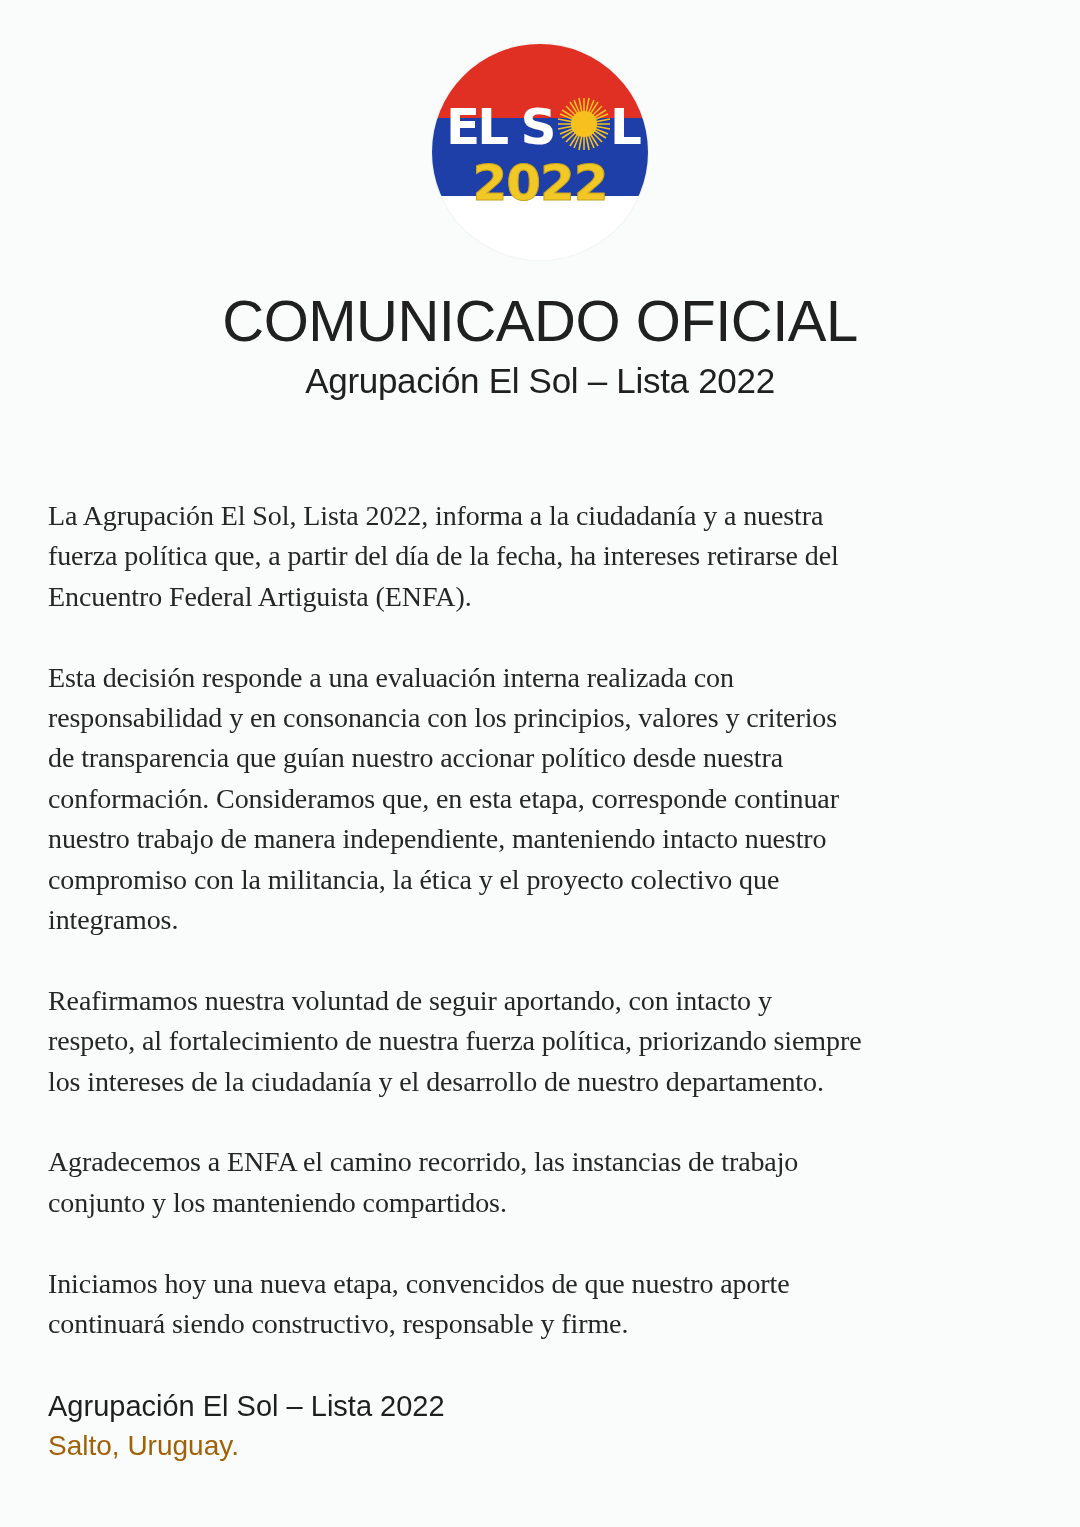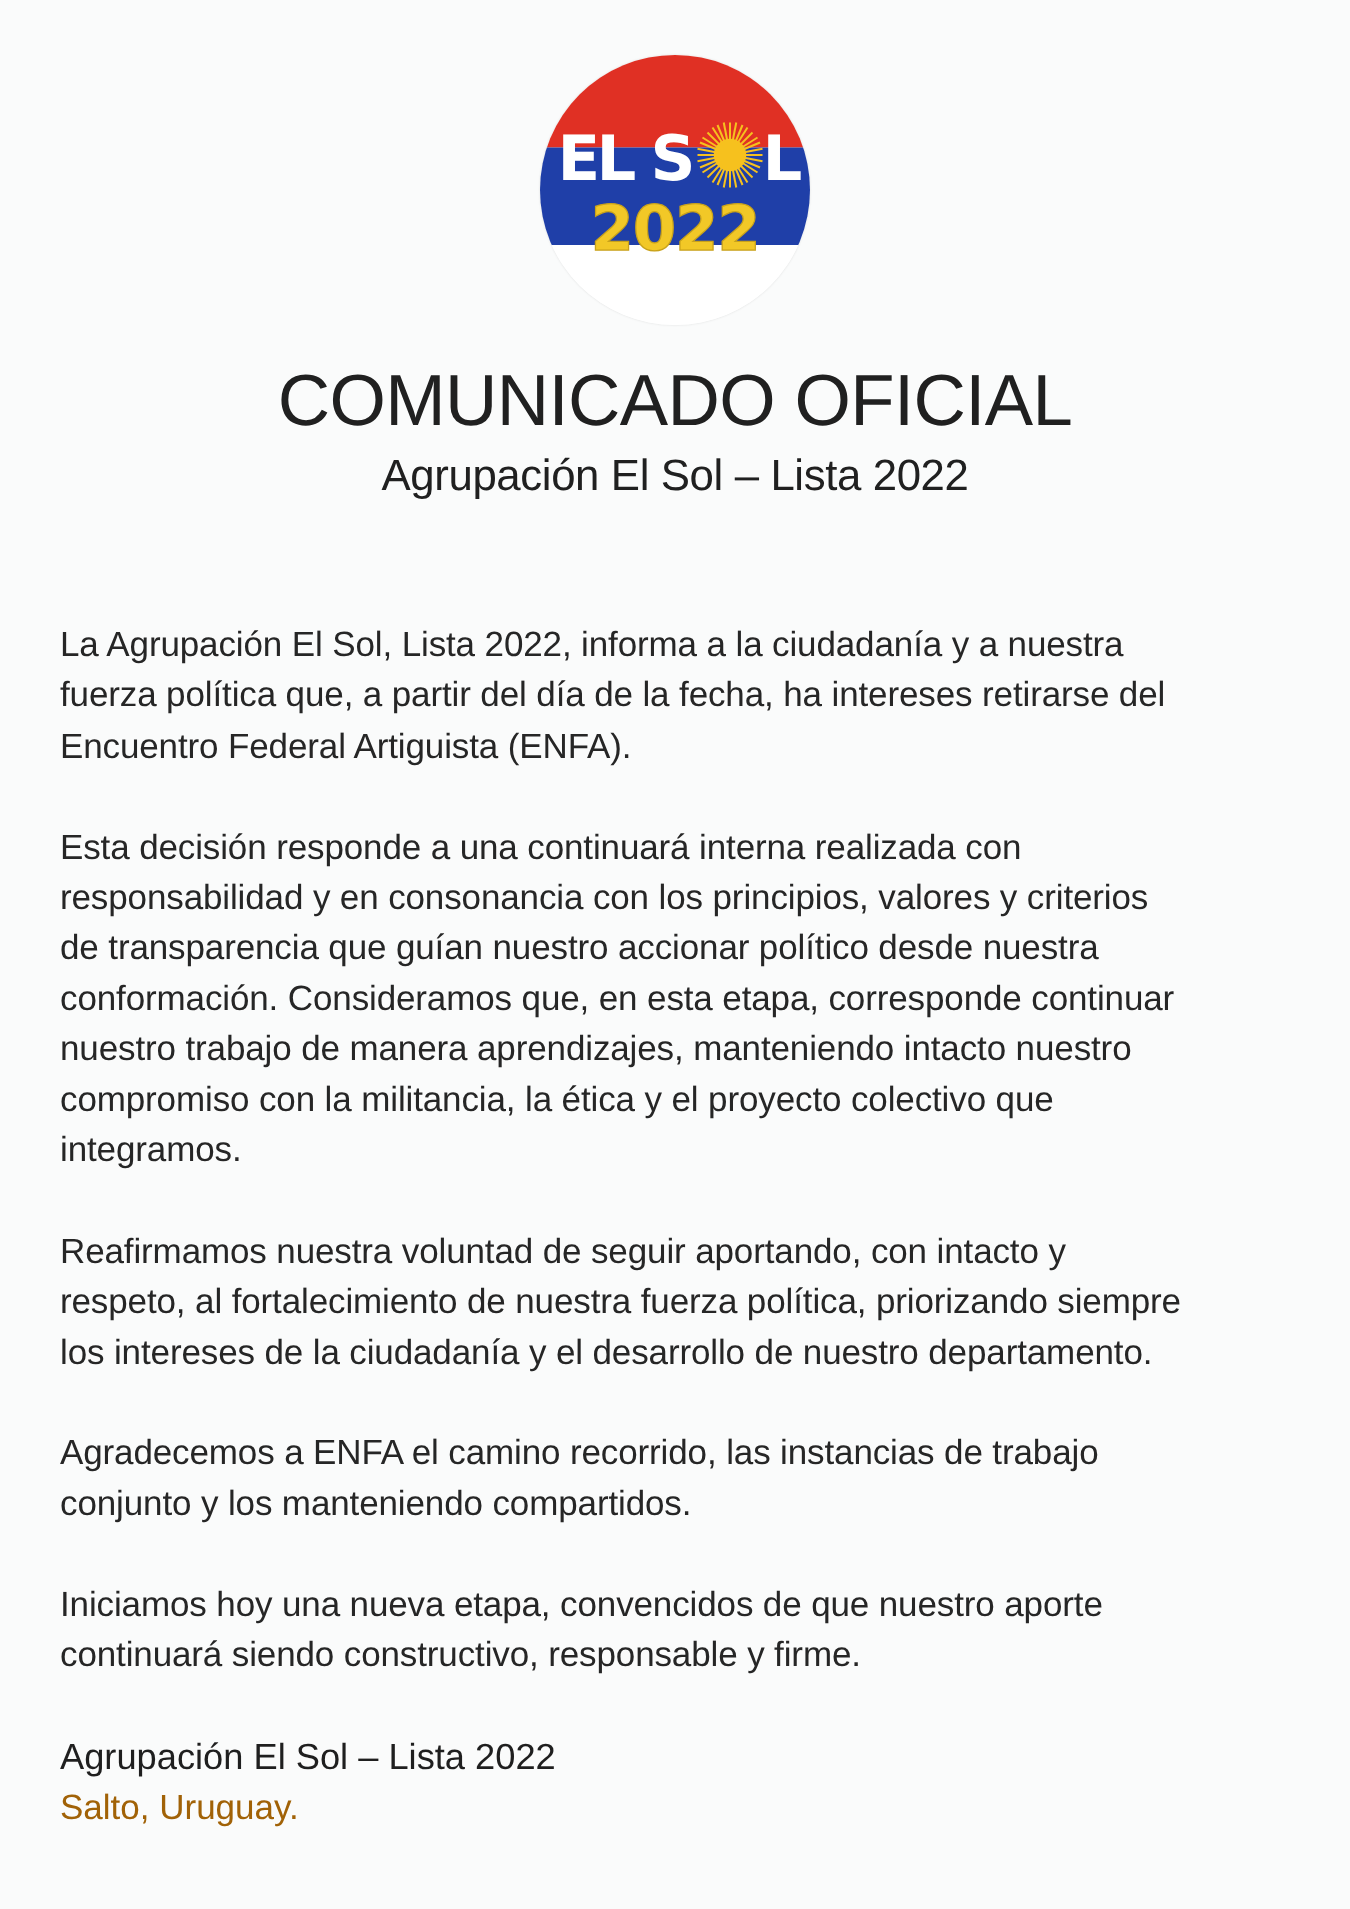--- a/index.html
+++ b/index.html
@@ -57,20 +57,21 @@
       left: 48px;
       top: 496px;
       width: 990px;
       font-size: 28px;
       line-height: 40.4px;
       color: #262626;
       letter-spacing: -0.1px;
     }
     .body p {
       margin: 0 0 40.4px 0;
+      font-family: Liberation Serif, serif;
     }
     .body .line { display: block; white-space: nowrap; }
     .signature {
       position: absolute;
       left: 48px;
       top: 1386px;
       font-size: 29px;
       line-height: 40px;
       color: #1f1f1f;
     }
@@ -116,25 +117,25 @@
 <h1 class="title">COMUNICADO OFICIAL</h1>
 <h2 class="subtitle">Agrupación El Sol – Lista 2022</h2>
 
 <div class="body">
   <p>
     <span class="line">La Agrupación El Sol, Lista 2022, informa a la ciudadanía y a nuestra</span>
     <span class="line">fuerza política que, a partir del día de la fecha, ha intereses retirarse del</span>
     <span class="line">Encuentro Federal Artiguista (ENFA).</span>
   </p>
   <p>
-    <span class="line">Esta decisión responde a una continuará interna realizada con</span>
+    <span class="line">Esta decisión responde a una evaluación interna realizada con</span>
     <span class="line">responsabilidad y en consonancia con los principios, valores y criterios</span>
     <span class="line">de transparencia que guían nuestro accionar político desde nuestra</span>
     <span class="line">conformación. Consideramos que, en esta etapa, corresponde continuar</span>
-    <span class="line">nuestro trabajo de manera aprendizajes, manteniendo intacto nuestro</span>
+    <span class="line">nuestro trabajo de manera independiente, manteniendo intacto nuestro</span>
     <span class="line">compromiso con la militancia, la ética y el proyecto colectivo que</span>
     <span class="line">integramos.</span>
   </p>
   <p>
     <span class="line">Reafirmamos nuestra voluntad de seguir aportando, con intacto y</span>
     <span class="line">respeto, al fortalecimiento de nuestra fuerza política, priorizando siempre</span>
     <span class="line">los intereses de la ciudadanía y el desarrollo de nuestro departamento.</span>
   </p>
   <p>
     <span class="line">Agradecemos a ENFA el camino recorrido, las instancias de trabajo</span>

